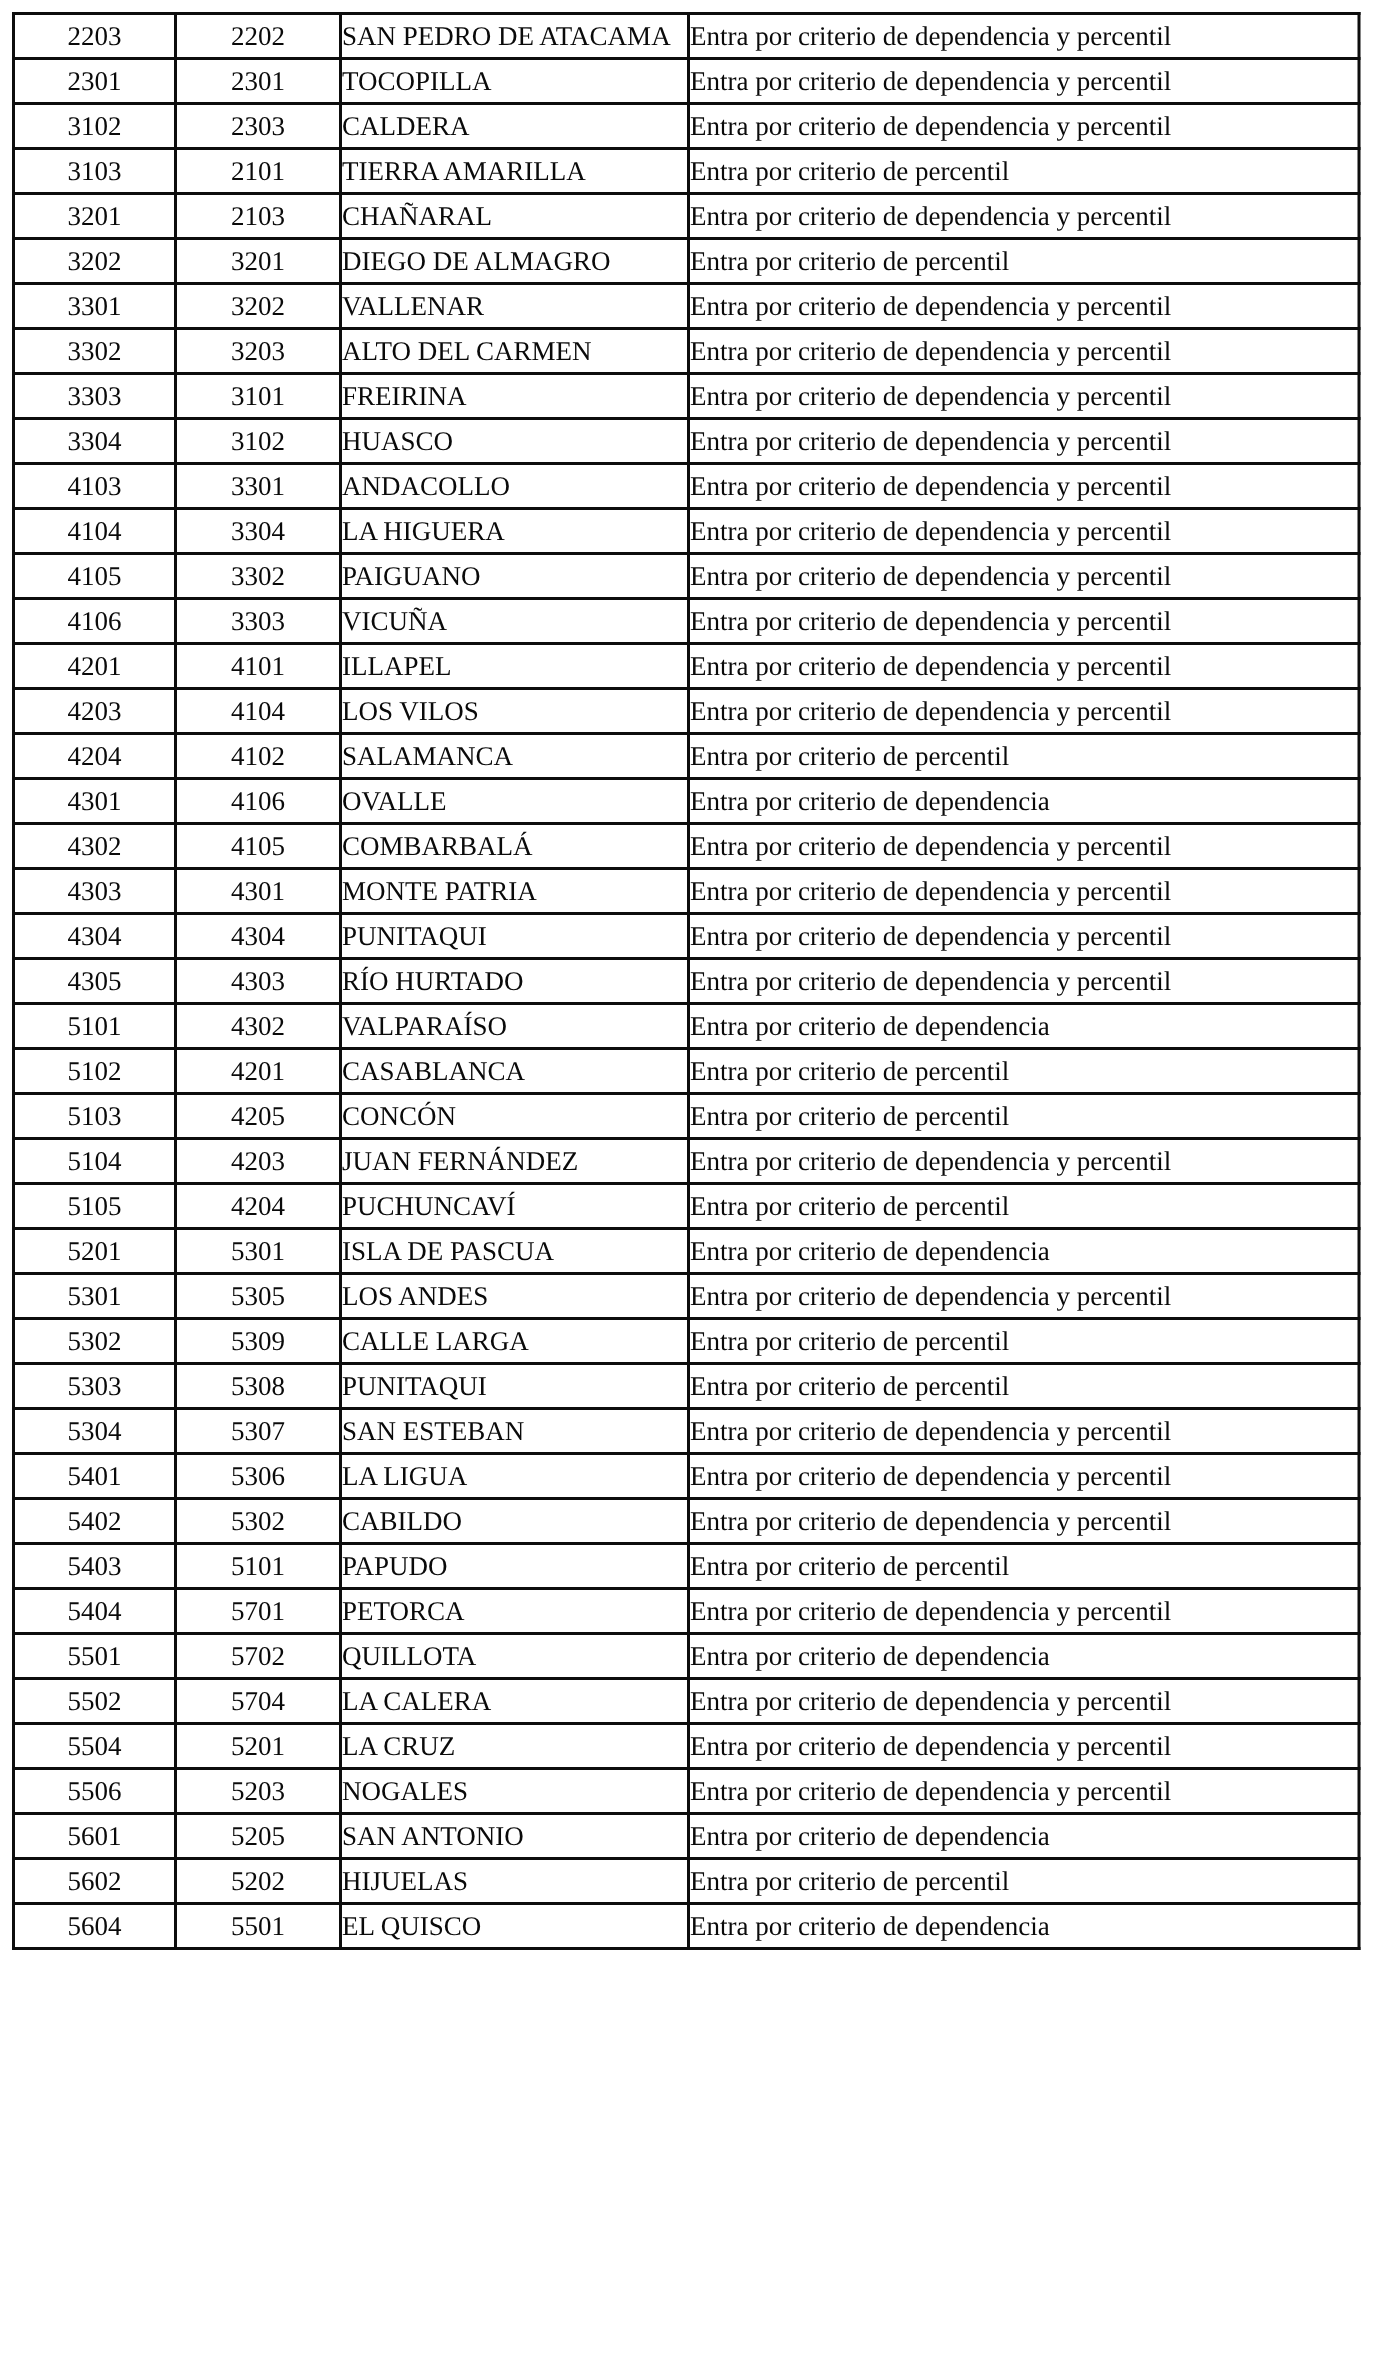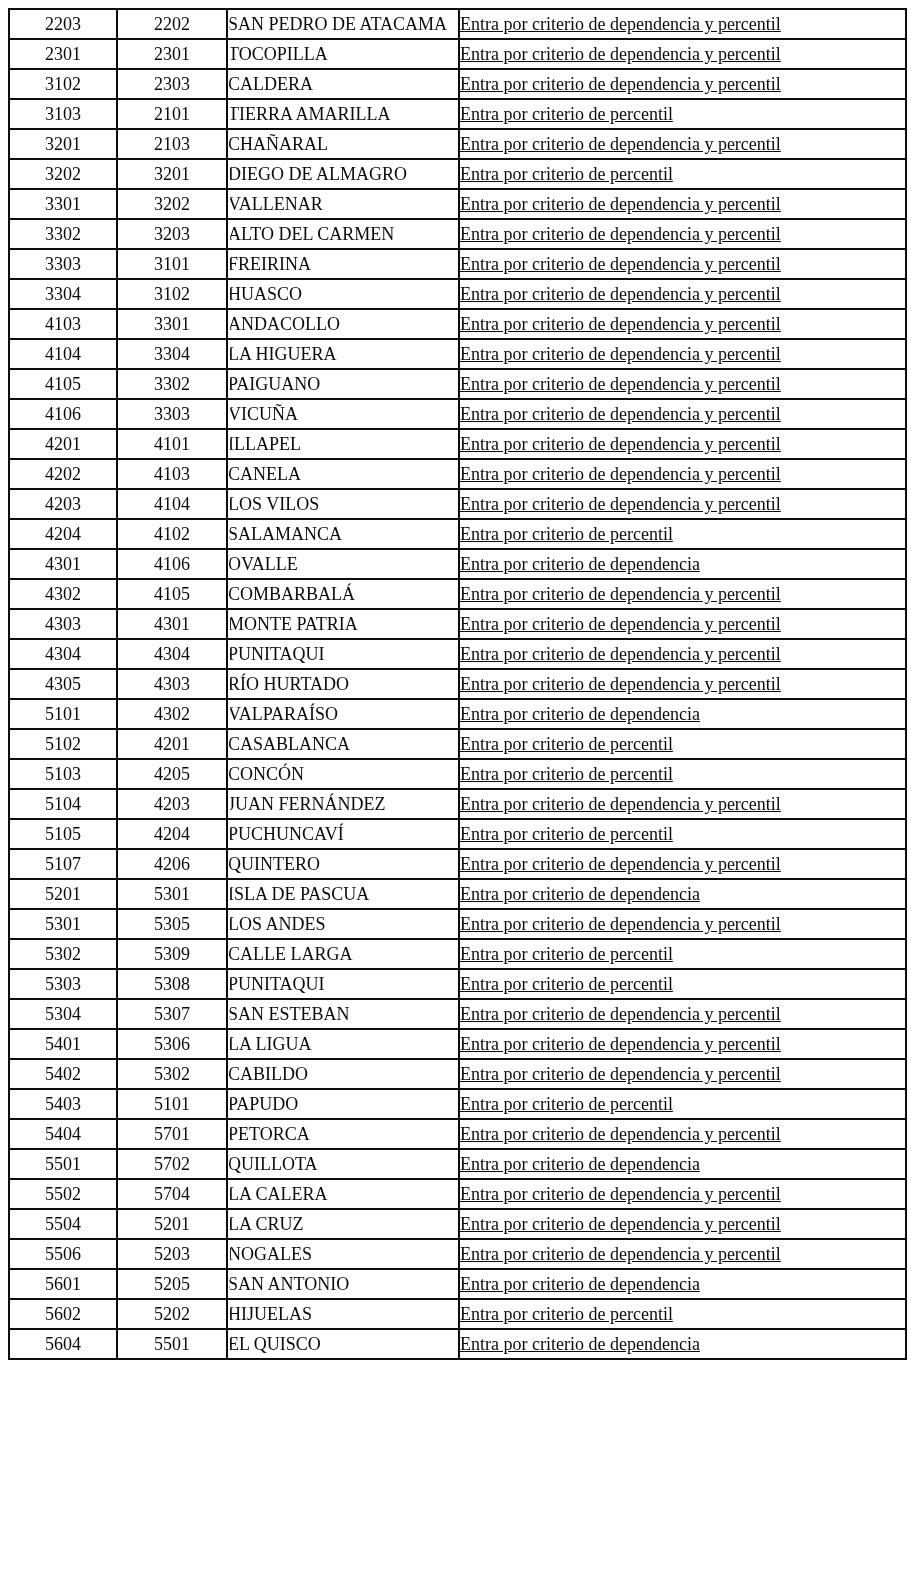--- a/index.html
+++ b/index.html
@@ -47,27 +47,25 @@
   col.col-commune  { width: 232px; }
   col.col-criterion{ width: 447px; }
 
   td.c0, td.c1 {
     text-align: center;
   }
   td.c2 {
     text-align: left;
     padding-left: 3px;
     padding-right: 2px;
-    border-radius: 15px;
   }
   td.c3 {
     text-align: left;
     padding-left: 2px;
     padding-right: 2px;
-    text-decoration: underline;
   }
 </style>
 </head>
 <body>
 
 <div class="page">
   <table class="commune-table">
     <colgroup>
       <col class="col-code-a">
       <col class="col-code-b">
@@ -159,26 +157,20 @@
           <td class="c2">VICUÑA</td>
           <td class="c3">Entra por criterio de dependencia y percentil</td>
         </tr>
         <tr>
           <td class="c0">4201</td>
           <td class="c1">4101</td>
           <td class="c2">ILLAPEL</td>
           <td class="c3">Entra por criterio de dependencia y percentil</td>
         </tr>
         <tr>
-          <td class="c0">4202</td>
-          <td class="c1">4103</td>
-          <td class="c2">CANELA</td>
-          <td class="c3">Entra por criterio de dependencia y percentil</td>
-        </tr>
-        <tr>
           <td class="c0">4203</td>
           <td class="c1">4104</td>
           <td class="c2">LOS VILOS</td>
           <td class="c3">Entra por criterio de dependencia y percentil</td>
         </tr>
         <tr>
           <td class="c0">4204</td>
           <td class="c1">4102</td>
           <td class="c2">SALAMANCA</td>
           <td class="c3">Entra por criterio de percentil</td>
@@ -235,26 +227,20 @@
           <td class="c0">5104</td>
           <td class="c1">4203</td>
           <td class="c2">JUAN FERNÁNDEZ</td>
           <td class="c3">Entra por criterio de dependencia y percentil</td>
         </tr>
         <tr>
           <td class="c0">5105</td>
           <td class="c1">4204</td>
           <td class="c2">PUCHUNCAVÍ</td>
           <td class="c3">Entra por criterio de percentil</td>
-        </tr>
-        <tr>
-          <td class="c0">5107</td>
-          <td class="c1">4206</td>
-          <td class="c2">QUINTERO</td>
-          <td class="c3">Entra por criterio de dependencia y percentil</td>
         </tr>
         <tr>
           <td class="c0">5201</td>
           <td class="c1">5301</td>
           <td class="c2">ISLA DE PASCUA</td>
           <td class="c3">Entra por criterio de dependencia</td>
         </tr>
         <tr>
           <td class="c0">5301</td>
           <td class="c1">5305</td>

